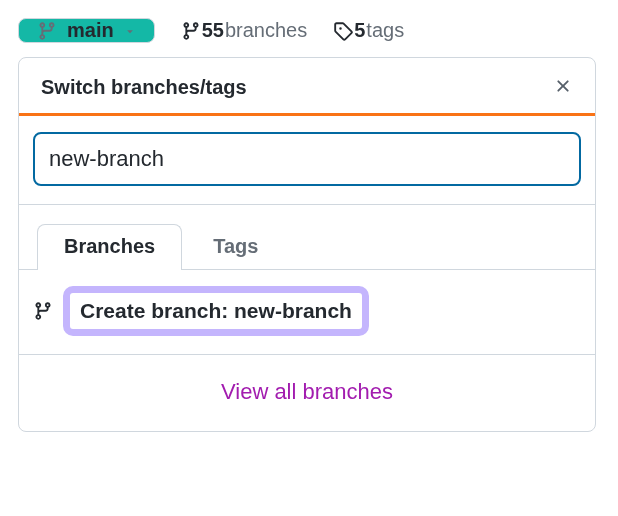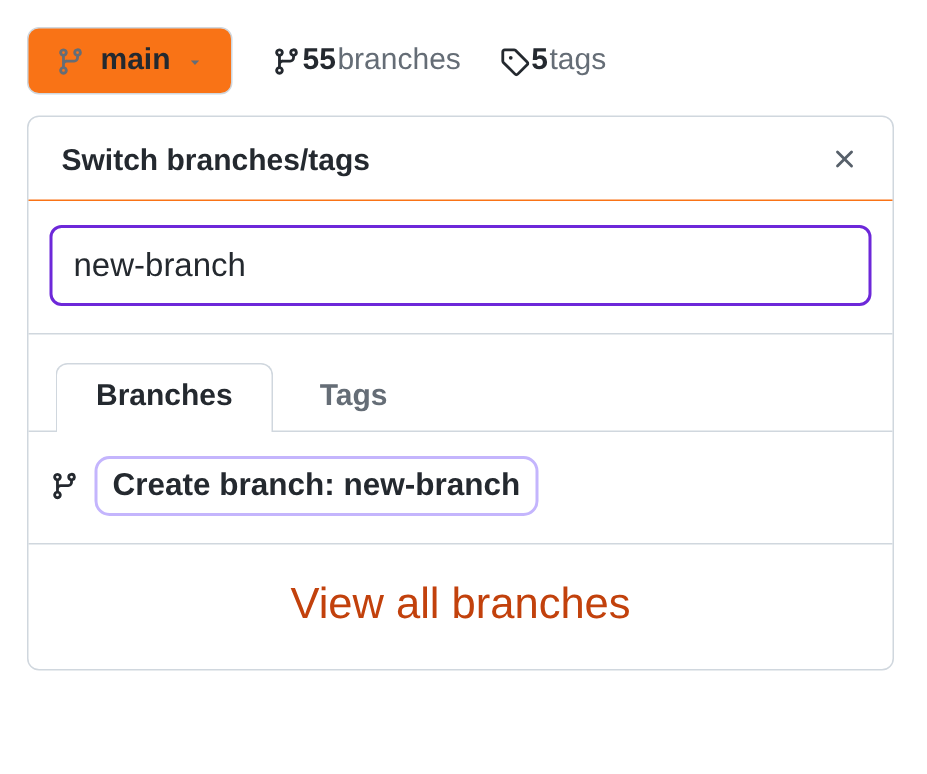--- a/index.html
+++ b/index.html
@@ -19,24 +19,24 @@
   .top-row {
     display: flex;
     align-items: center;
     gap: 26px;
     margin-bottom: 14px;
   }
   .branch-btn {
     display: inline-flex;
     align-items: center;
     gap: 10px;
-    background: #f97316;
+    background: #14b8a6;
     border: 1px solid #d0d7de;
     border-radius: 8px;
-    padding: 10px 18px;
+    padding: 0 18px;
     font-weight: 600;
     font-size: 20px;
     color: #24292f;
     cursor: pointer;
   }
   .stat {
     display: inline-flex;
     align-items: center;
     gap: 1px;
     font-size: 20px;
@@ -54,21 +54,21 @@
     width: 578px;
     border: 1px solid #d0d7de;
     border-radius: 8px;
     background: #fff;
   }
   .pop-header {
     display: flex;
     align-items: center;
     justify-content: space-between;
     padding: 14px 18px 10px 22px;
-    border-bottom: 1px solid #f97316;
+    border-bottom: 3px solid #f97316;
   }
   .pop-header .title {
     font-weight: 600;
     font-size: 20px;
   }
   .close-btn {
     background: none;
     border: none;
     padding: 4px;
     cursor: pointer;
@@ -76,21 +76,21 @@
   }
 
   .search-wrap {
     padding: 16px 14px 18px 14px;
     border-bottom: 1px solid #d0d7de;
   }
   .search-input {
     width: 100%;
     font-size: 22px;
     padding: 12px 14px;
-    border: 2px solid #6d28d9;
+    border: 2px solid #0369a1;
     border-radius: 8px;
     outline: none;
     color: #24292f;
     font-family: inherit;
   }
 
   .tabs {
     display: flex;
     align-items: flex-end;
     padding: 18px 18px 0 18px;
@@ -119,39 +119,39 @@
   .create-row {
     display: flex;
     align-items: center;
     gap: 10px;
     padding: 16px 14px 18px 14px;
     border-bottom: 1px solid #d0d7de;
     font-size: 21px;
     cursor: pointer;
   }
   .create-row .strong-box {
-    border: 2px solid #c4b5fd;
+    border: 7px solid #c4b5fd;
     border-radius: 10px;
     padding: 6px 10px;
     font-weight: 700;
     color: #24292f;
     white-space: nowrap;
   }
   .create-row .from {
     color: #656d76;
     font-size: 20px;
   }
 
   .view-all {
     text-align: center;
     padding: 24px 0 26px 0;
   }
   .view-all a {
-    color: #c2410c;
-    font-size: 29px;
+    color: #a21caf;
+    font-size: 22px;
     font-weight: 500;
     text-decoration: none;
     cursor: pointer;
   }
 </style>
 </head>
 <body>
 
 <div class="top-row">
   <button class="branch-btn">

